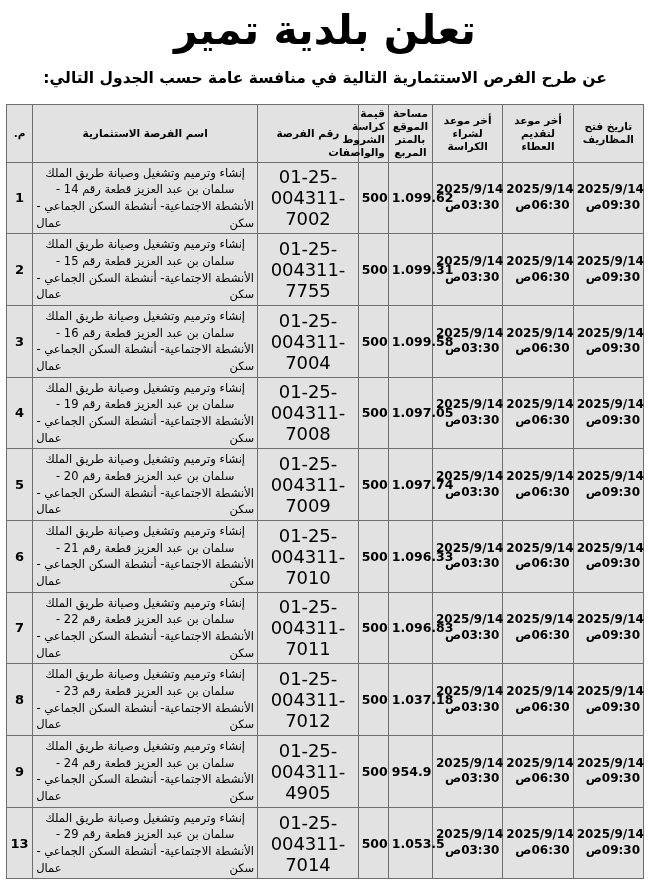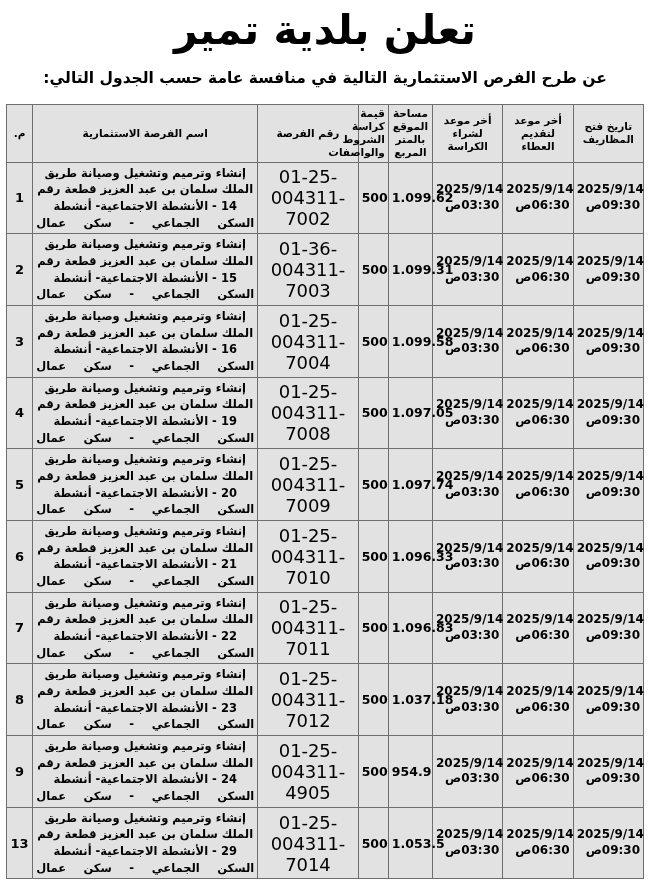--- a/index.html
+++ b/index.html
@@ -98,21 +98,21 @@
   .c-open   { width: 70px; }
 
   td.cell-no {
     font-size: 13px;
     font-weight: bold;
   }
   td.cell-name {
     text-align: justify;
     text-align-last: justify;
     font-size: 11.5px;
-    font-weight: bold;
+    font-weight: normal;
     line-height: 1.45;
     padding: 3px 5px;
     height: 56px;
   }
   td.cell-opnum {
     font-size: 18px;
     font-weight: normal;
     direction: ltr;
     letter-spacing: -0.1px;
     margin-top: 16px;
@@ -209,21 +209,21 @@
           <td class="cell-date">
             <span class="d-date">2025/9/14</span>
             <span class="d-time">06:30ص</span>
           </td>
           <td class="cell-date">
             <span class="d-date">2025/9/14</span>
             <span class="d-time">03:30ص</span>
           </td>
           <td class="cell-area">1.099.31</td>
           <td class="cell-fee">500</td>
-          <td class="cell-opnum">01-36-004311-7003</td>
+          <td class="cell-opnum">01-25-004311-7755</td>
           <td class="cell-name">إنشاء وترميم وتشغيل وصيانة طريق الملك سلمان بن عبد العزيز قطعة رقم 15 - الأنشطة الاجتماعية- أنشطة السكن الجماعي - سكن عمال</td>
           <td class="cell-no">2</td>
         </tr>
         <tr>
           <td class="cell-date">
             <span class="d-date">2025/9/14</span>
             <span class="d-time">09:30ص</span>
           </td>
           <td class="cell-date">
             <span class="d-date">2025/9/14</span>

